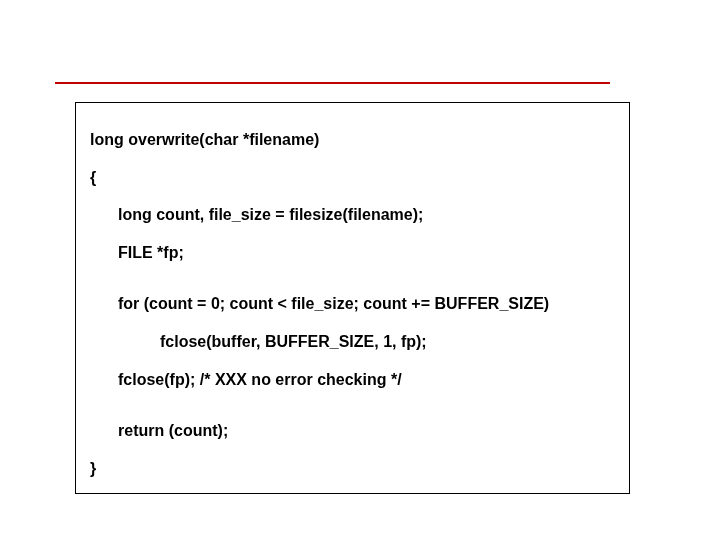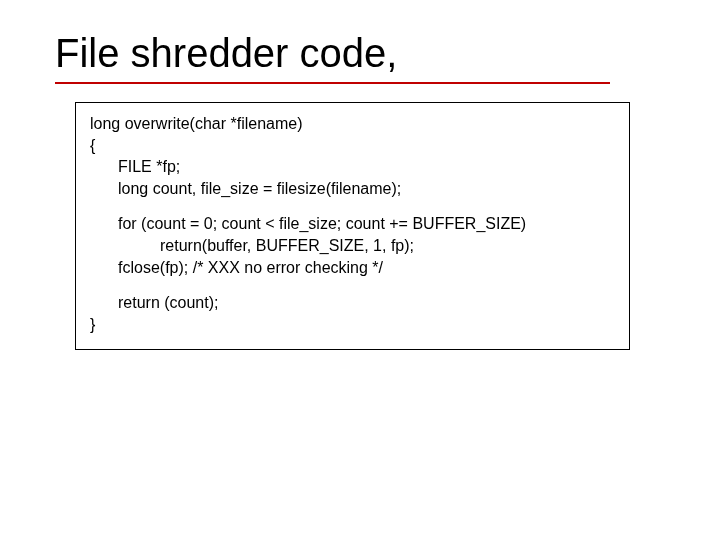--- a/index.html
+++ b/index.html
@@ -31,40 +31,40 @@
     padding: 10px 14px 14px 14px;
     margin-left: 20px;
   }
   .code-line {
     font-family: Arial, Helvetica, sans-serif;
     font-size: 16px;
     color: #000000;
     line-height: 1.35;
     white-space: pre;
   }
-  .bold { font-weight: normal; }
+  .bold { font-weight: bold; margin-top: 16px; }
   .indent1 { padding-left: 28px; }
   .indent2 { padding-left: 70px; }
   .blank { height: 14px; }
 </style>
 </head>
 <body>
 
 <div class="slide">
   <h1 class="title">
-    <span>File shredder code,</span><br>
+    <br>
   </h1>
   <div class="underline"></div>
 
   <div class="code-box">
     <div class="code-line bold">long overwrite(char *filename)</div>
     <div class="code-line bold">{</div>
+    <div class="code-line bold indent1">long count, file_size = filesize(filename);</div>
     <div class="code-line bold indent1">FILE *fp;</div>
-    <div class="code-line bold indent1">long count, file_size = filesize(filename);</div>
     <div class="blank"></div>
     <div class="code-line bold indent1">for (count = 0; count &lt; file_size; count += BUFFER_SIZE)</div>
-    <div class="code-line bold indent2">return(buffer, BUFFER_SIZE, 1, fp);</div>
+    <div class="code-line bold indent2">fclose(buffer, BUFFER_SIZE, 1, fp);</div>
     <div class="code-line bold indent1">fclose(fp); /* XXX no error checking */</div>
     <div class="blank"></div>
     <div class="code-line bold indent1">return (count);</div>
     <div class="code-line bold">}</div>
   </div>
 </div>
 
 </body></html>

